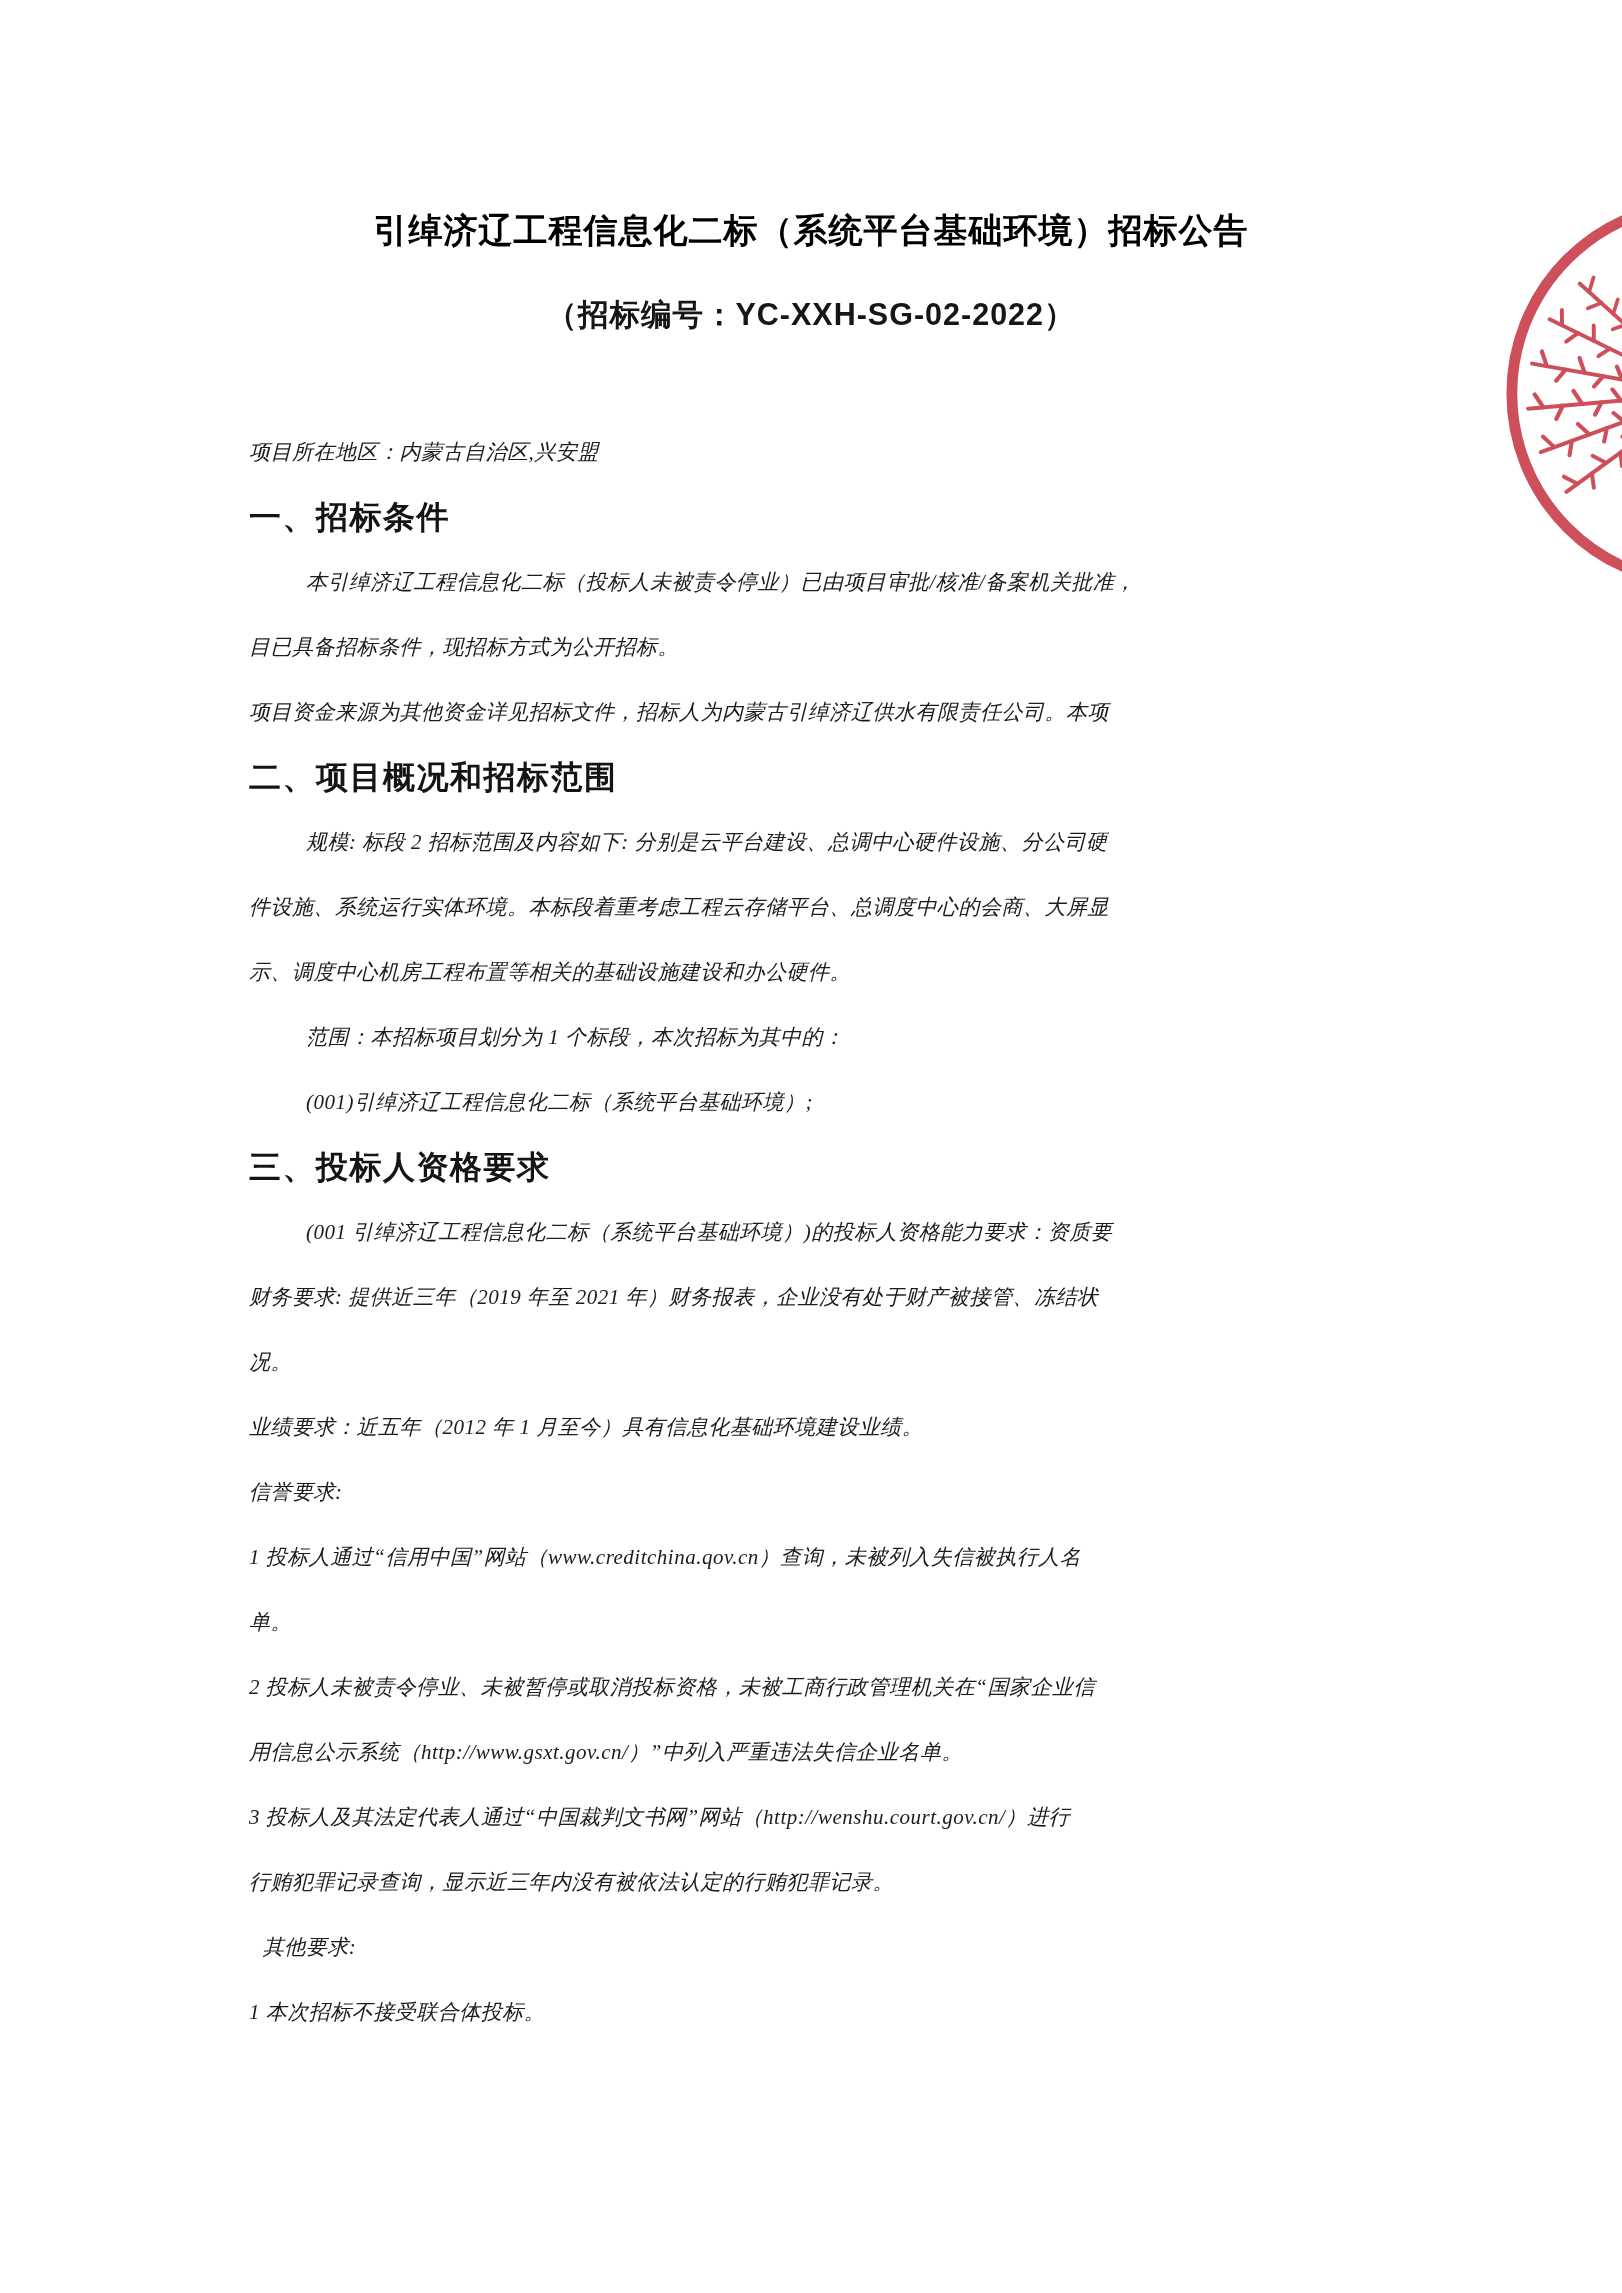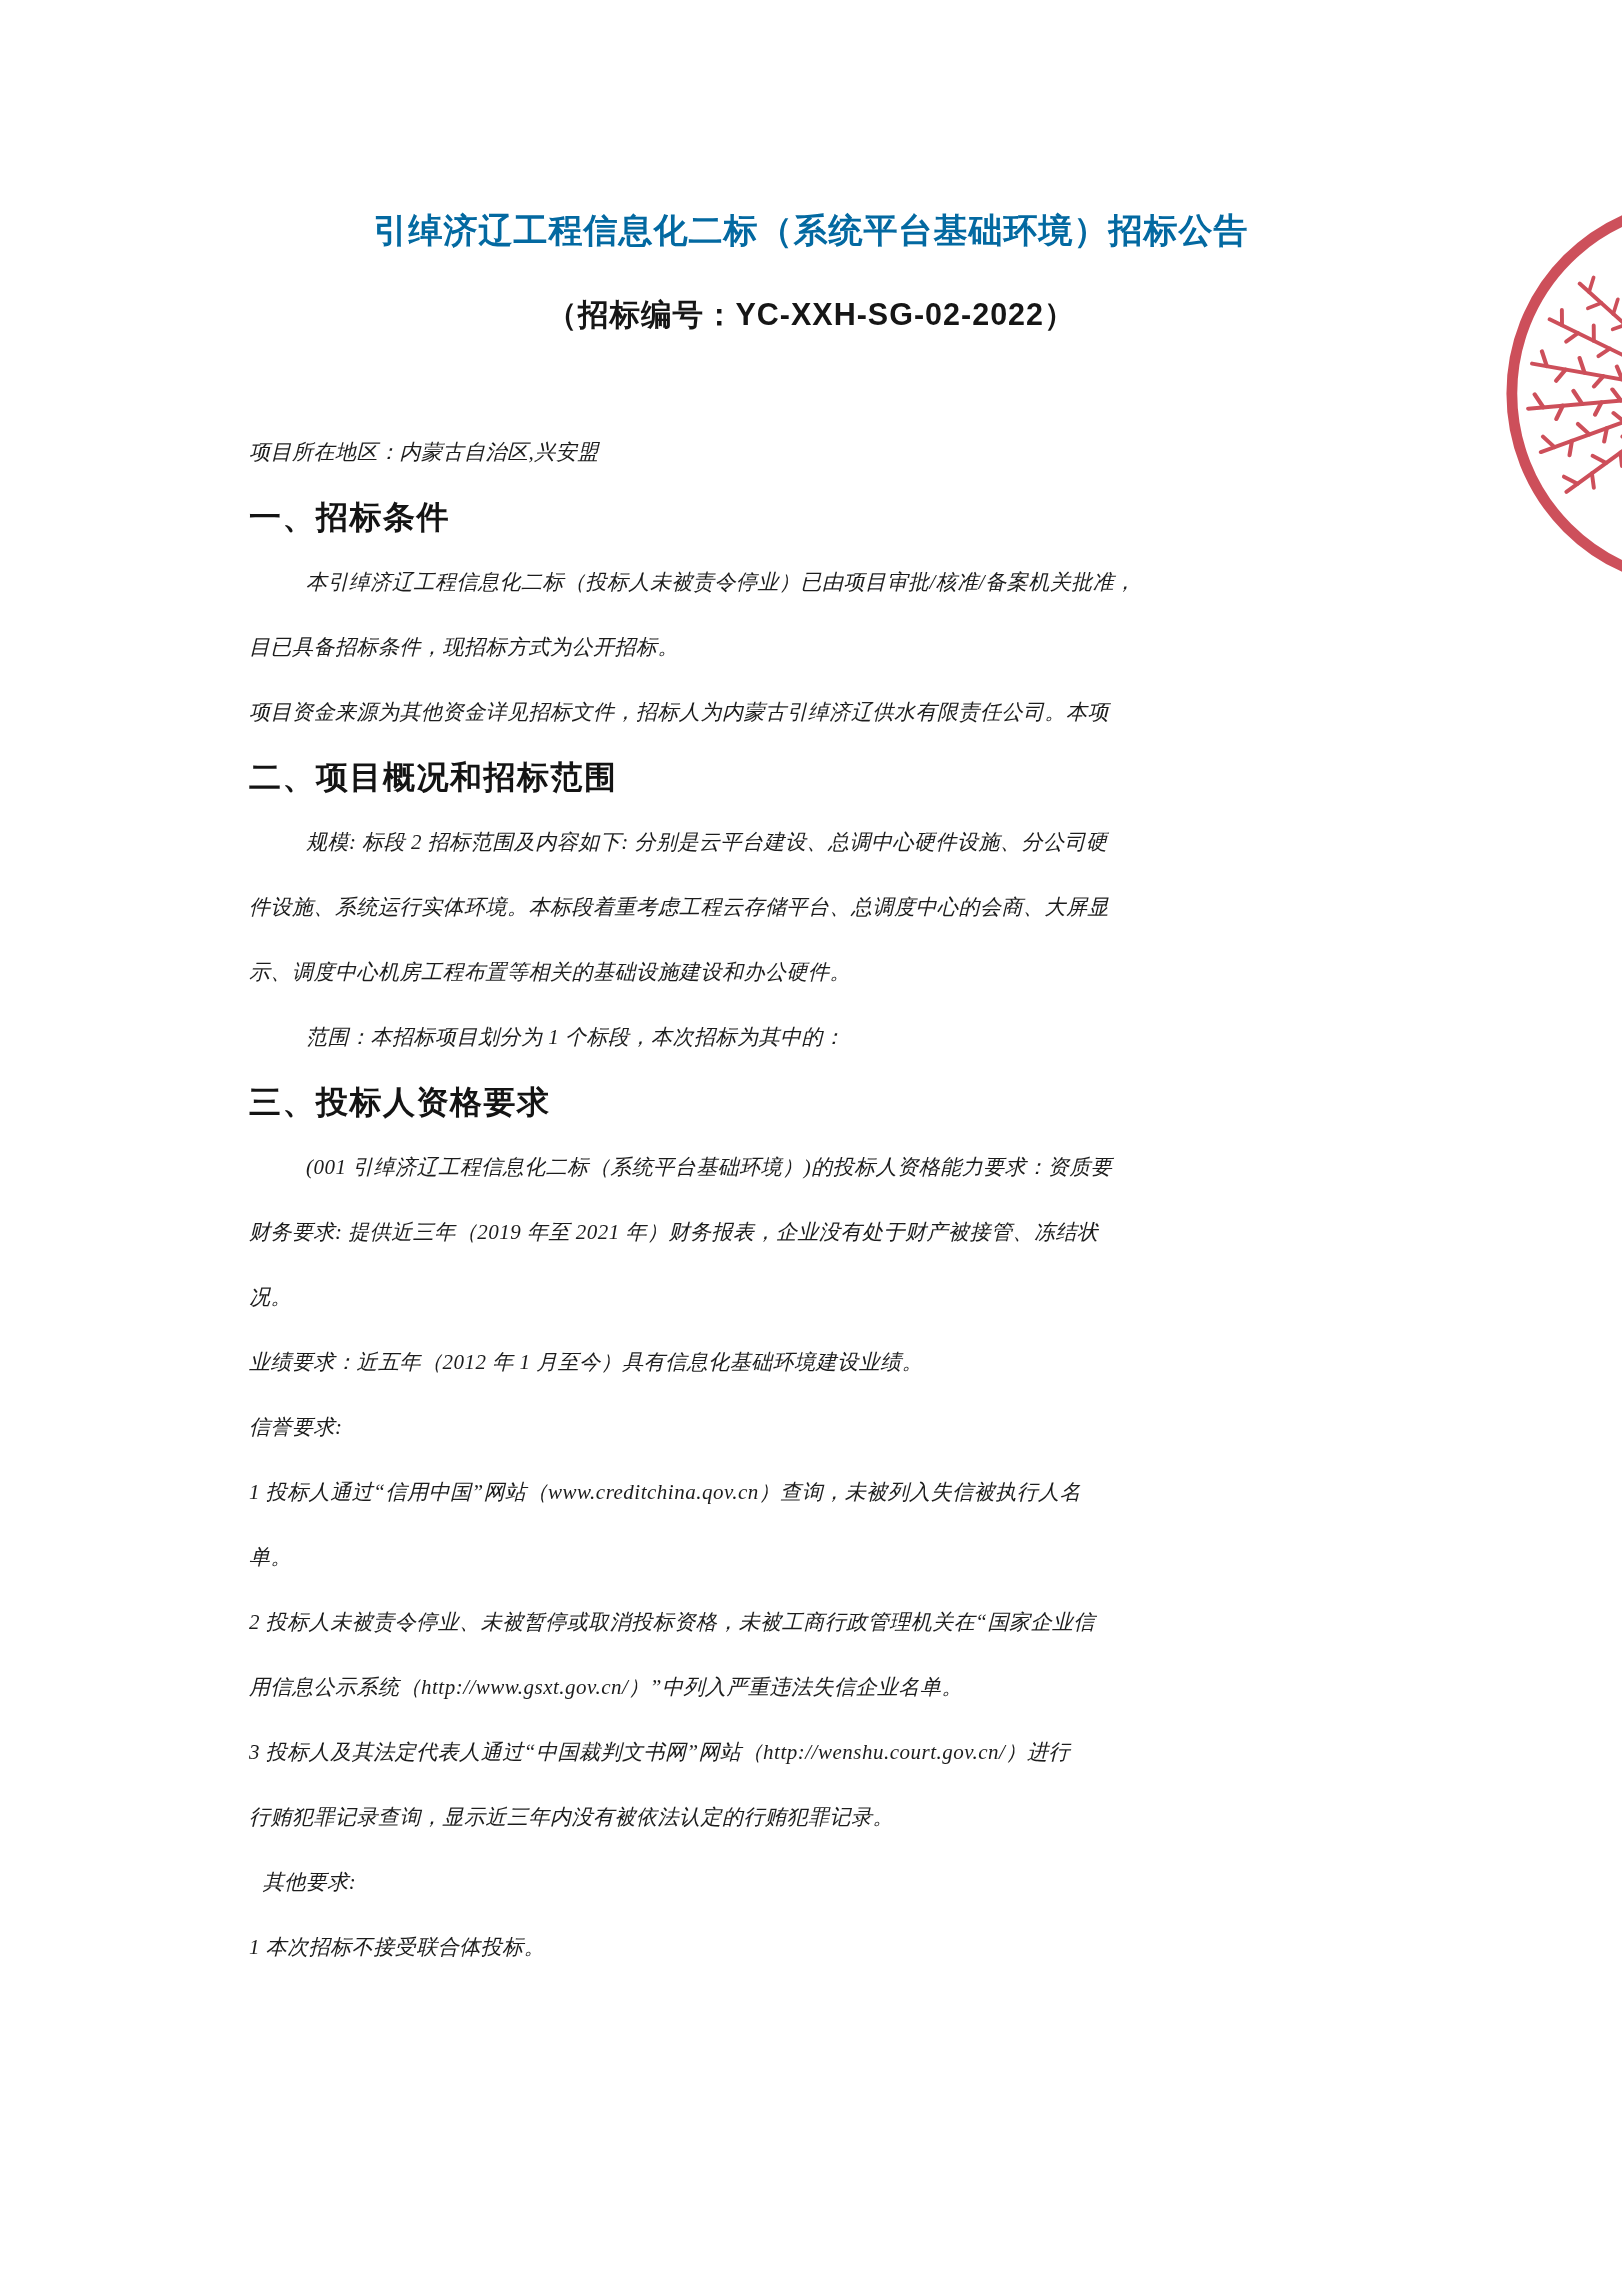--- a/index.html
+++ b/index.html
@@ -20,21 +20,21 @@
     position:absolute;
     top:207px; left:0; width:1622px;
     text-align:center;
   }
   .doc-title {
     font-family:"Liberation Sans","DejaVu Sans",sans-serif;
     font-weight:bold;
     font-size:34px;
     line-height:47px;
     letter-spacing:1px;
-    color:#0369a1;
+    color:#000000;
   }
   .doc-subtitle {
     margin-top:39px;
     font-family:"Liberation Sans","DejaVu Sans",sans-serif;
     font-weight:bold;
     font-size:30.5px;
     line-height:43px;
     letter-spacing:1px;
     color:#161616;
   }
@@ -108,20 +108,21 @@
     <div class="heading">一、招标条件</div>
     <div class="line indent">本引绰济辽工程信息化二标（投标人未被责令停业）已由项目审批/核准/备案机关批准，</div>
     <div class="line">目已具备招标条件，现招标方式为公开招标。</div>
     <div class="line">项目资金来源为其他资金详见招标文件，招标人为内蒙古引绰济辽供水有限责任公司。本项</div>
 
     <div class="heading">二、项目概况和招标范围</div>
     <div class="line indent">规模: 标段 2 招标范围及内容如下: 分别是云平台建设、总调中心硬件设施、分公司硬</div>
     <div class="line">件设施、系统运行实体环境。本标段着重考虑工程云存储平台、总调度中心的会商、大屏显</div>
     <div class="line">示、调度中心机房工程布置等相关的基础设施建设和办公硬件。</div>
     <div class="line indent">范围：本招标项目划分为 1 个标段，本次招标为其中的：</div>
+    <div class="line indent">(001)引绰济辽工程信息化二标（系统平台基础环境）;</div>
 
     <div class="heading">三、投标人资格要求</div>
     <div class="line indent">(001 引绰济辽工程信息化二标（系统平台基础环境）)的投标人资格能力要求：资质要</div>
     <div class="line">财务要求: 提供近三年（2019 年至 2021 年）财务报表，企业没有处于财产被接管、冻结状</div>
     <div class="line">况。</div>
     <div class="line">业绩要求：近五年（2012 年 1 月至今）具有信息化基础环境建设业绩。</div>
     <div class="line">信誉要求:</div>
     <div class="line">1 投标人通过“信用中国”网站（www.creditchina.qov.cn）查询，未被列入失信被执行人名</div>
     <div class="line">单。</div>
     <div class="line">2 投标人未被责令停业、未被暂停或取消投标资格，未被工商行政管理机关在“国家企业信</div>

